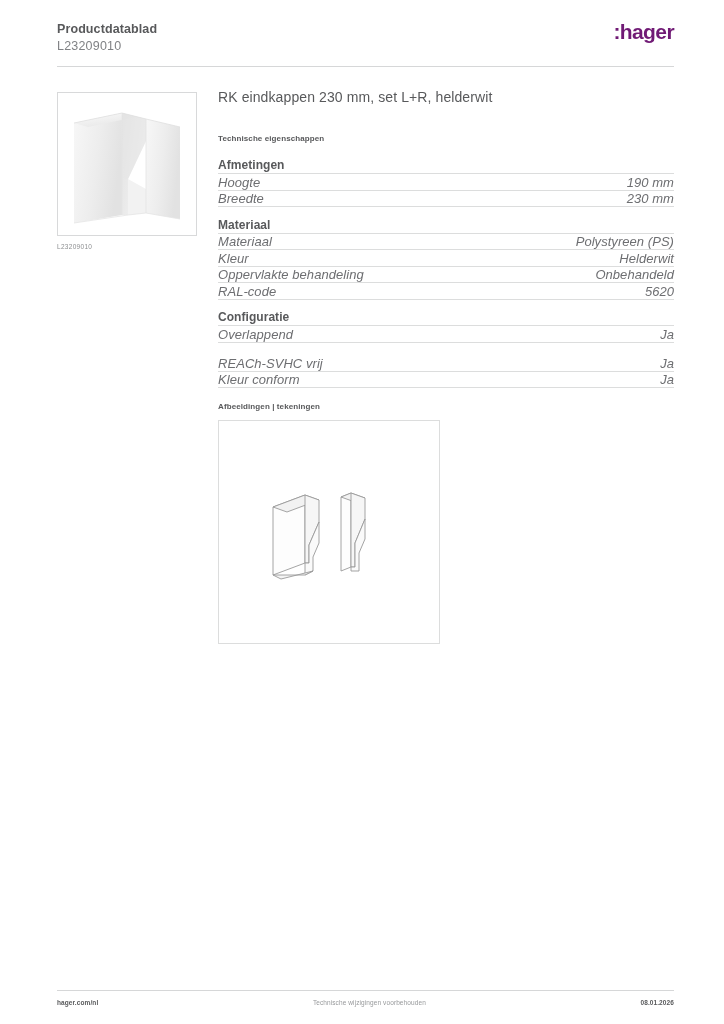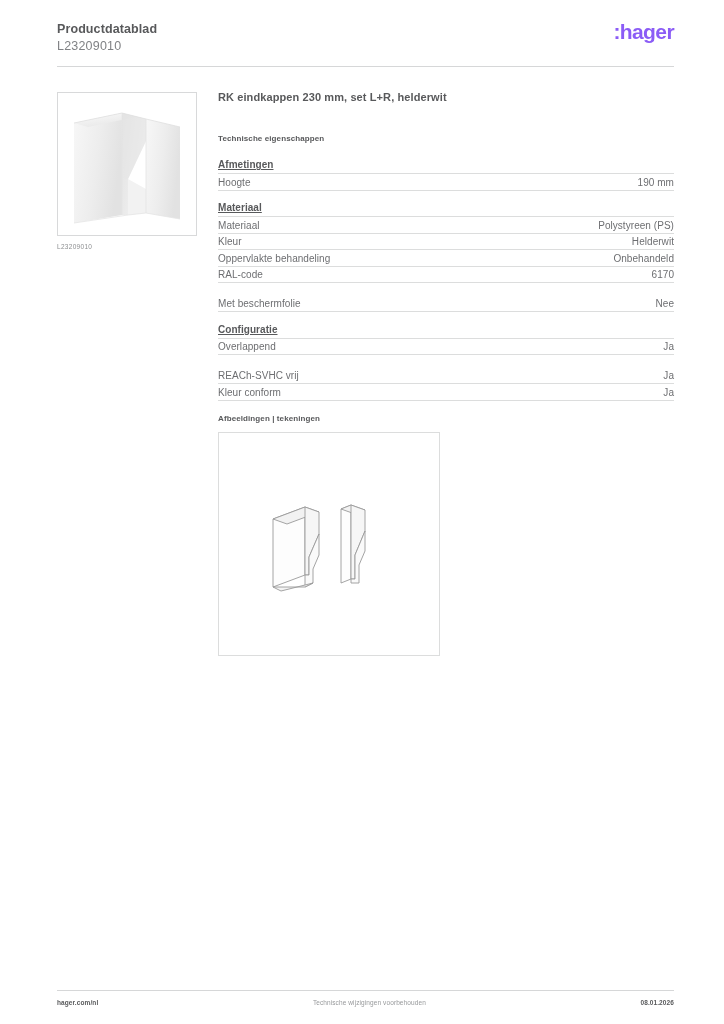--- a/index.html
+++ b/index.html
@@ -101,60 +101,60 @@
 
   
   .content {
     position: absolute;
     left: 218px;
     top: 92px;
     width: 456px;
   }
 
   .product-name {
-    font-size: 11px;
-    font-weight: bold;
+    font-size: 14px;
+    font-weight: normal;
     color: #58595b;
     letter-spacing: 0.1px;
     line-height: 11px;
     margin-bottom: 30px;
   }
 
   .section-title {
     font-size: 8px;
     font-weight: bold;
     color: #58595b;
     letter-spacing: 0.1px;
     line-height: 11px;
   }
 
   .tech-title { margin-bottom: 16px; }
 
   .spec-group { margin-bottom: 12.5px; }
 
   .spec-group-title {
-    font-size: 10px;
+    font-size: 12px;
     font-weight: bold;
     color: #58595b;
     letter-spacing: 0.05px;
     padding-bottom: 3px;
     border-bottom: 1px solid #dcdddd;
     line-height: 10px;
-    text-decoration: underline;
   }
 
   .spec-row {
     display: flex;
     justify-content: space-between;
     align-items: baseline;
     border-bottom: 1px solid #dcdddd;
     padding: 3.5px 0 3px 0;
-    font-size: 10px;
+    font-size: 13px;
     color: #6d6e71;
     line-height: 9px;
+    font-style: italic;
   }
 
   .spec-label {
     letter-spacing: 0.05px;
     white-space: nowrap;
   }
 
   .spec-value {
     letter-spacing: 0.05px;
     white-space: nowrap;
@@ -231,21 +231,21 @@
 </head>
 <body>
 
 <div class="page">
 
   <div class="header">
     <div class="header-titles">
       <div class="doc-title">Productdatablad</div>
       <div class="doc-subtitle">L23209010</div>
     </div>
-    <div class="logo" style="color: #8b5cf6;">:hager</div>
+    <div class="logo" style="color: #701a75;">:hager</div>
   </div>
   <div class="header-rule"></div>
 
   <div class="photo-frame">
     <svg width="138" height="142" viewBox="0 0 138 142">
       <defs>
         <linearGradient id="gFront" x1="0" y1="0" x2="1" y2="0.3">
           <stop offset="0" stop-color="#f7f7f7"></stop>
           <stop offset="0.55" stop-color="#ededed"></stop>
           <stop offset="1" stop-color="#e2e2e2"></stop>
@@ -287,45 +287,45 @@
 
     <div class="section-title tech-title">Technische eigenschappen</div>
 
     <div id="spec-groups">
         <div class="spec-group">
           <div class="spec-group-title">Afmetingen</div>
           <div class="spec-row">
             <span class="spec-label">Hoogte</span>
             <span class="spec-value">190 mm</span>
           </div>
+          <div class="spec-row">
+            <span class="spec-label">Breedte</span>
+            <span class="spec-value">230 mm</span>
+          </div>
         </div>
         <div class="spec-group">
           <div class="spec-group-title">Materiaal</div>
           <div class="spec-row">
             <span class="spec-label">Materiaal</span>
             <span class="spec-value">Polystyreen (PS)</span>
           </div>
           <div class="spec-row">
             <span class="spec-label">Kleur</span>
             <span class="spec-value">Helderwit</span>
           </div>
           <div class="spec-row">
             <span class="spec-label">Oppervlakte behandeling</span>
             <span class="spec-value">Onbehandeld</span>
           </div>
           <div class="spec-row">
             <span class="spec-label">RAL-code</span>
-            <span class="spec-value">6170</span>
-          </div>
-        </div>
-        <div class="spec-group">
-          <div class="spec-row">
-            <span class="spec-label">Met beschermfolie</span>
-            <span class="spec-value">Nee</span>
-          </div>
+            <span class="spec-value">5620</span>
+          </div>
+        </div>
+        <div class="spec-group">
         </div>
         <div class="spec-group">
           <div class="spec-group-title">Configuratie</div>
           <div class="spec-row">
             <span class="spec-label">Overlappend</span>
             <span class="spec-value">Ja</span>
           </div>
         </div>
         <div class="spec-group">
           <div class="spec-row">

